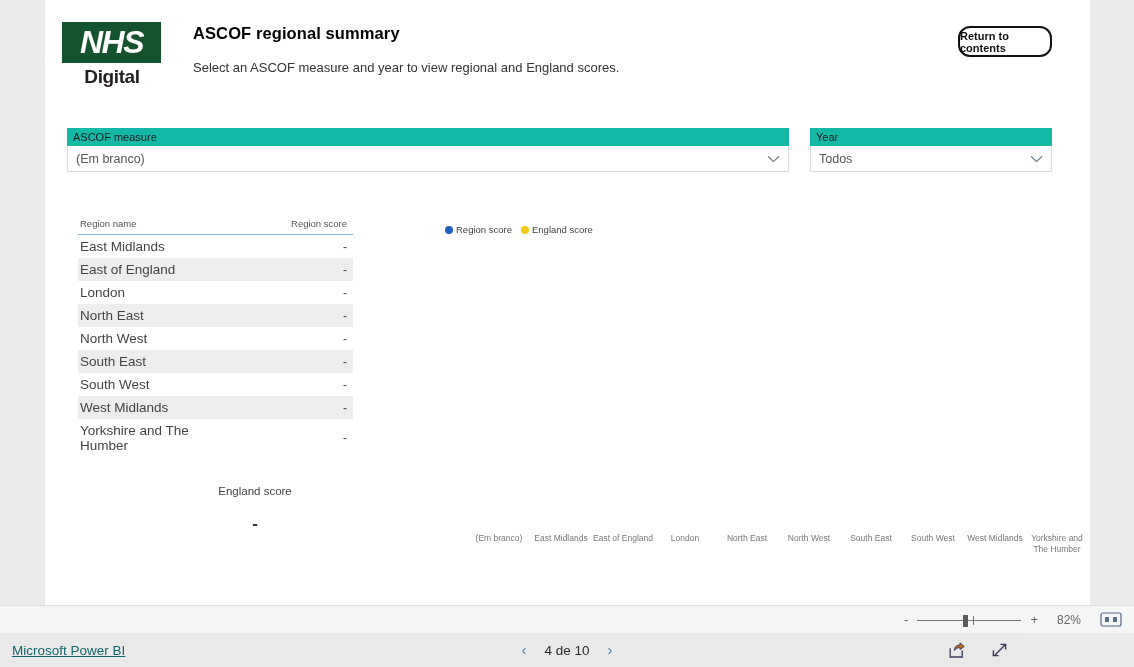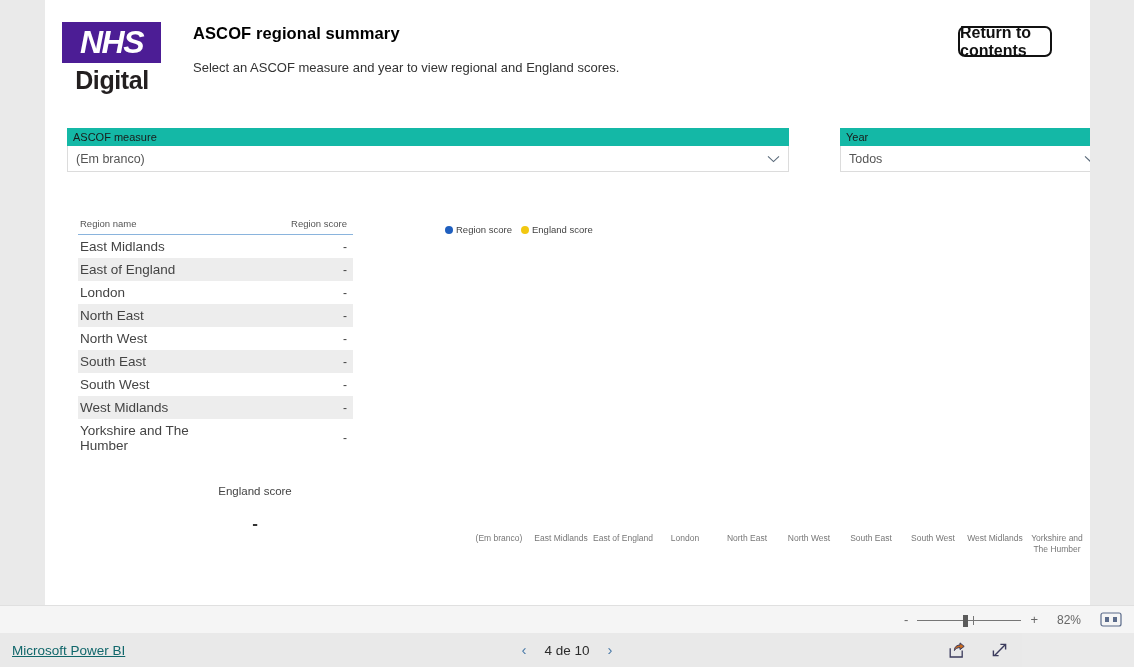--- a/index.html
+++ b/index.html
@@ -28,42 +28,42 @@
   }
 
   
   #nhs-logo {
     position: absolute;
     left: 17px;
     top: 22px;
     width: 100px;
   }
   #nhs-logo .nhs-box {
-    background: #4c1d95;
+    background: #14532d;
     width: 99px;
     height: 41px;
     display: flex;
     align-items: center;
     justify-content: center;
   }
   #nhs-logo .nhs-text {
     color: #ffffff;
     font-family: "Liberation Sans", sans-serif;
     font-weight: bold;
     font-style: italic;
     font-size: 32px;
     letter-spacing: -1.5px;
     line-height: 1;
     transform: translateY(-1px);
   }
   #nhs-logo .digital-text {
     color: #231f20;
     font-family: "Liberation Sans", sans-serif;
     font-weight: bold;
-    font-size: 25px;
+    font-size: 19px;
     letter-spacing: -0.4px;
     text-align: center;
     margin-top: 3px;
   }
 
   #page-title {
     position: absolute;
     left: 148px;
     top: 24px;
     color: #000000;
@@ -79,24 +79,24 @@
     font-size: 13px;
   }
 
   #return-to-contents {
     position: absolute;
     left: 913px;
     top: 26px;
     width: 94px;
     height: 31px;
     border: 2px solid #111111;
-    border-radius: 7px;
+    border-radius: 12px;
     background: #ffffff;
     color: #111111;
-    font-size: 16px;
+    font-size: 11px;
     font-weight: bold;
     display: flex;
     align-items: center;
     justify-content: center;
     cursor: pointer;
     box-sizing: border-box;
   }
 
   
   .slicer { position: absolute; }
@@ -126,21 +126,21 @@
     white-space: nowrap;
     overflow: hidden;
   }
   .chev {
     width: 13px;
     height: 8px;
     flex: none;
   }
 
   #slicer-measure { left: 22px; top: 128px; width: 722px; }
-  #slicer-year    { left: 795px; top: 128px; width: 266px; }
+  #slicer-year    { left: 765px; top: 128px; width: 242px; }
 
   
   #region-table {
     position: absolute;
     left: 33px;
     top: 215px;
     width: 275px;
   }
   #region-table table {
     width: 100%;

